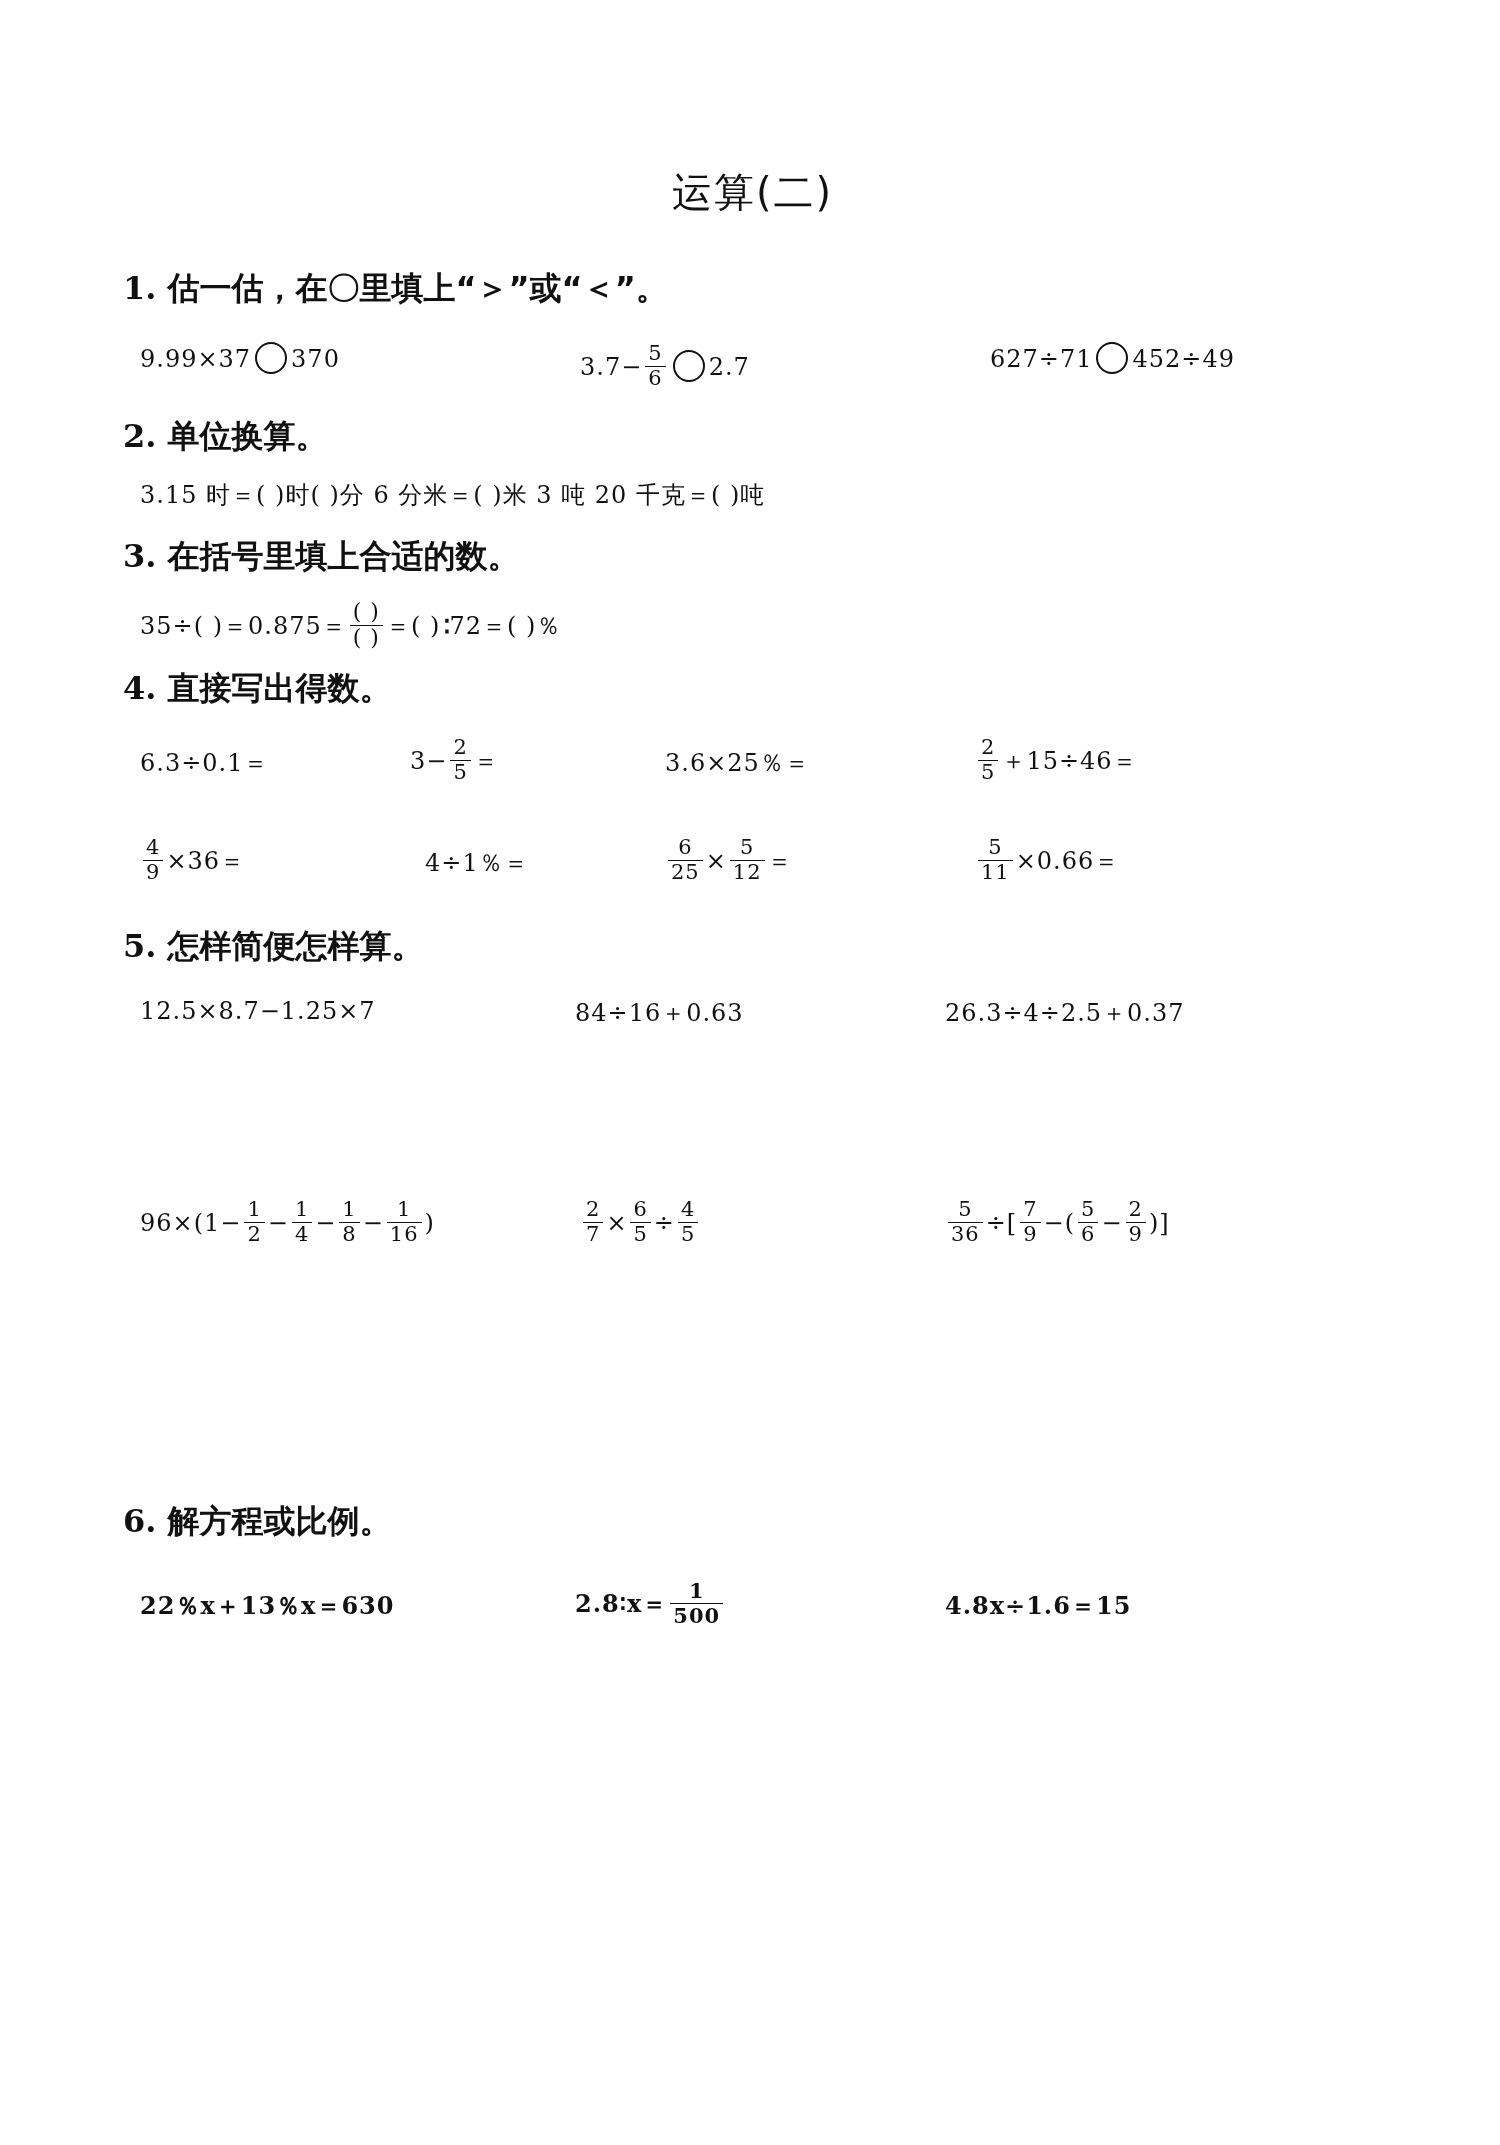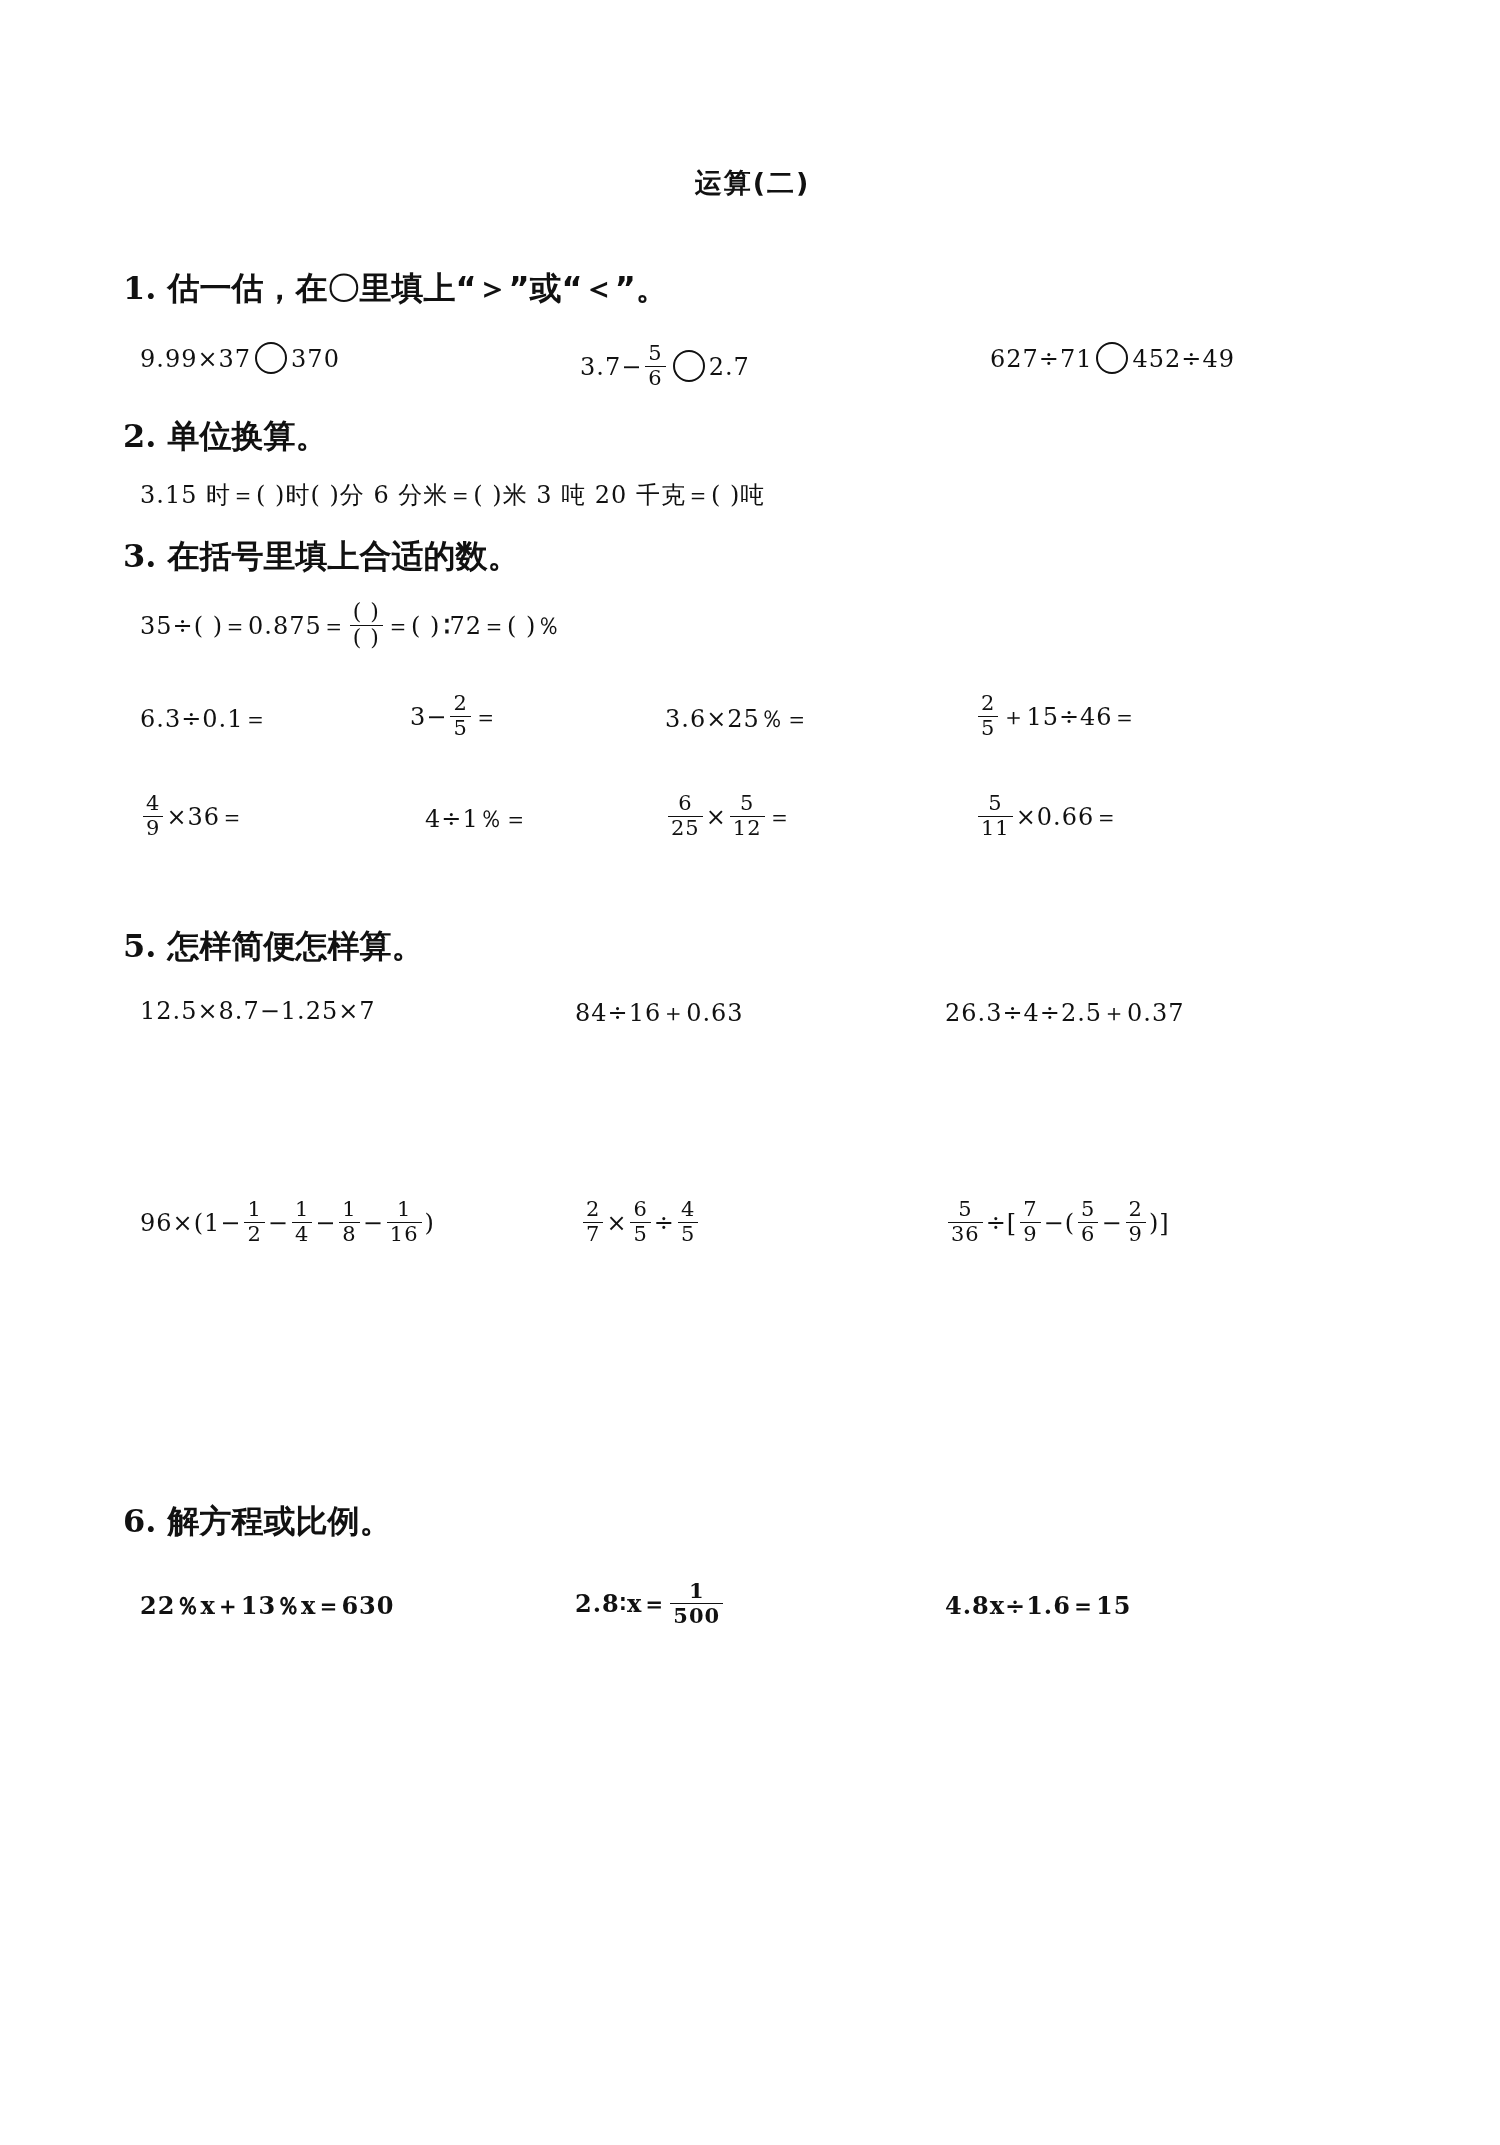--- a/index.html
+++ b/index.html
@@ -21,22 +21,22 @@
     position: absolute;
     left: 110px;
     top: 45px;
     width: 1285px;
     height: 2060px;
     background: #fff;
   }
   .title {
     text-align: center;
     font-family: "DejaVu Sans", sans-serif;
-    font-weight: bold;
-    font-size: 27px;
+    font-weight: normal;
+    font-size: 40px;
     letter-spacing: 2px;
     margin-top: 120px;
     margin-bottom: 0;
   }
   .qhead {
     font-family: "DejaVu Sans", sans-serif;
     font-weight: bold;
     font-size: 32px;
     margin-left: 13px;
   }
@@ -143,20 +143,24 @@
         <span>35÷(        )＝0.875＝</span>
         <span class="frac" style="font-size:22px;">
           <span class="num2">(        )</span>
           <span class="den">(        )</span>
         </span>
         <span>＝(        )∶72＝(        )％</span>
       </div>
     </div>
 
     <div class="sec" style="top: 622px;">
+      <div class="qhead">
+        <span class="num">4.</span>
+        <span>直接写出得数。</span>
+      </div>
       <div style="position:relative; height: 190px; margin-top: 24px;">
         <div class="cell expr" style="left: 30px; top: 12px;">6.3÷0.1＝</div>
 
         <div class="cell expr" style="left: 300px; top: 2px;">
           <span>3−</span>
           <span class="frac">
             <span class="num2">2</span>
             <span class="den">5</span>
           </span>
           <span>＝</span>

